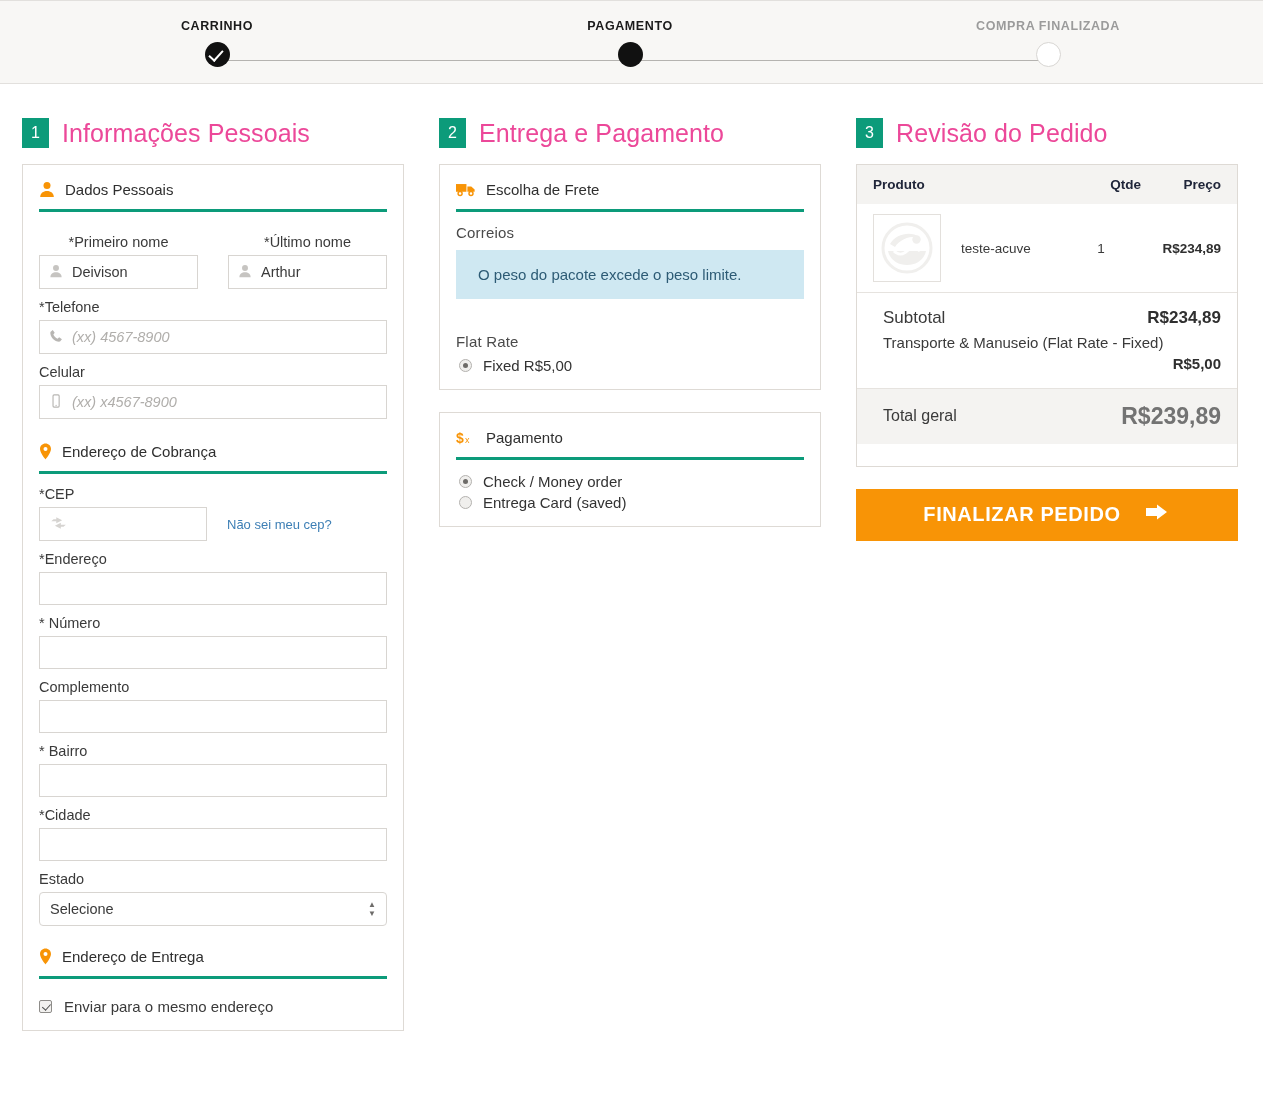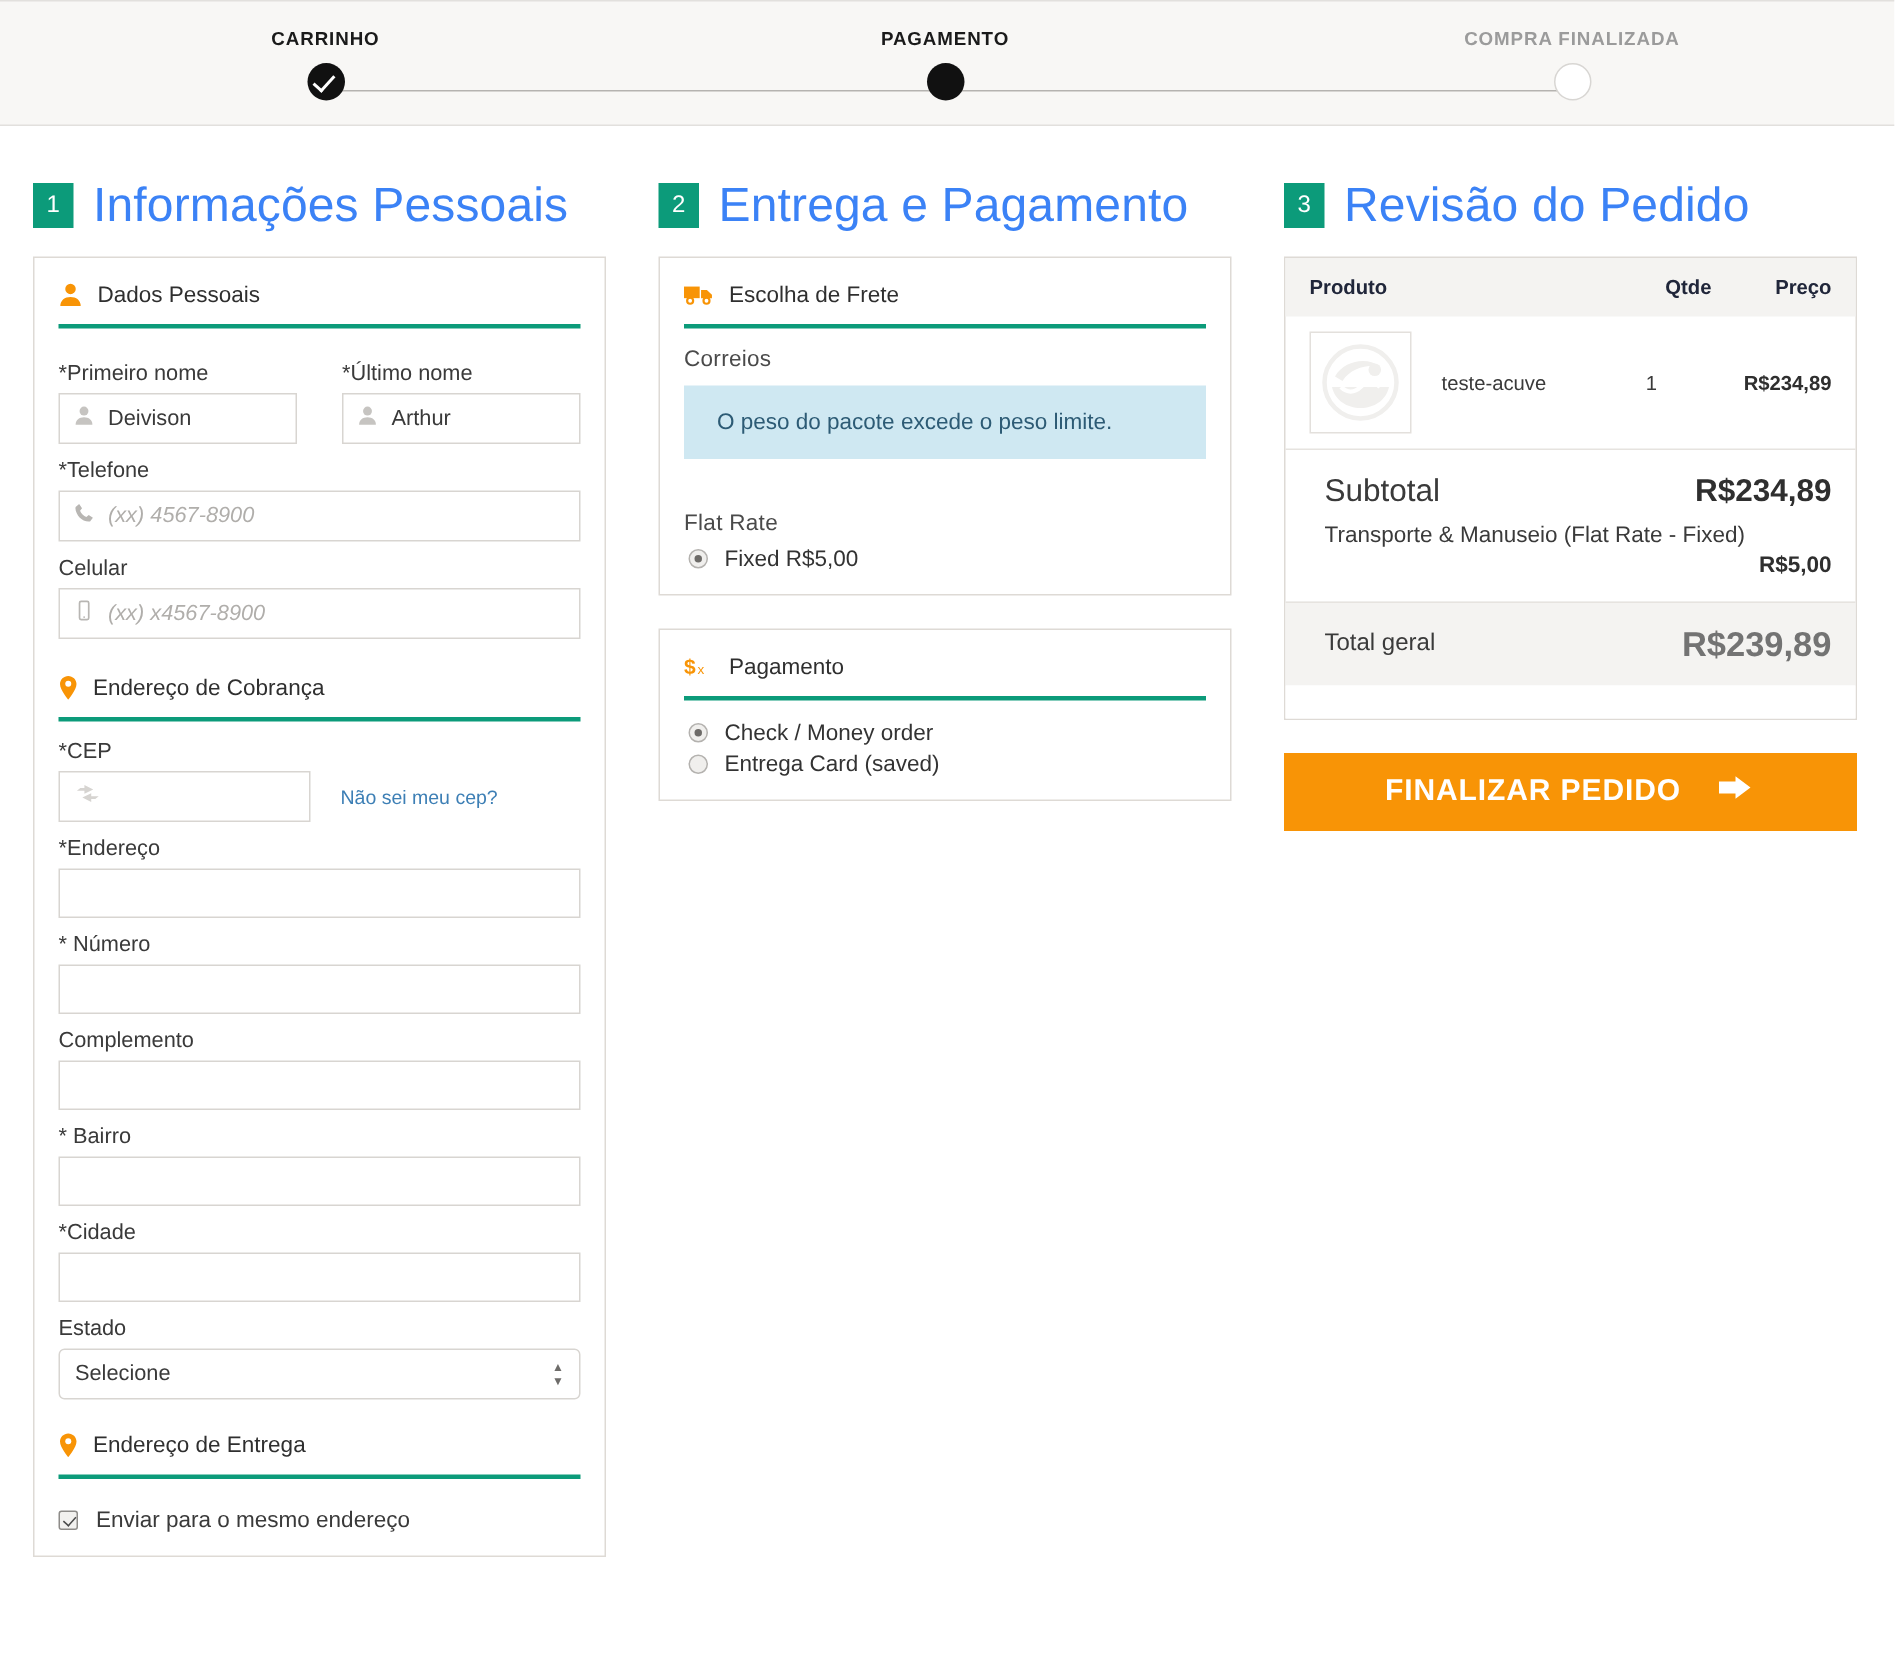--- a/index.html
+++ b/index.html
@@ -85,23 +85,23 @@
   .num-badge {
     width: 27px; height: 30px;
     background: #0c9b7a;
     color: #ffffff;
     font-size: 16px;
     display: flex;
     align-items: center;
     justify-content: center;
   }
   .col-title {
-    font-size: 32px;
+    font-size: 25px;
     font-weight: normal;
-    color: #3b82f6;
+    color: #ec4899;
     letter-spacing: .1px;
   }
 
   .panel {
     border: 1px solid #dedad5;
     background: #ffffff;
     padding: 14px 16px 12px 16px;
   }
   .panel + .panel { margin-top: 22px; }
 
@@ -117,21 +117,21 @@
   }
   .panel-head .ico { display: flex; align-items: center; }
 
   
   .field-label {
     font-size: 14.5px;
     color: #3a3a3a;
     margin: 10px 0 5px 0;
   }
   .row2 { display: flex; gap: 30px; }
-  .row2 > div { flex: 1; }
+  .row2 > div { flex: 1; text-align: center; }
   .inp {
     width: 100%;
     height: 34px;
     border: 1px solid #d8d5d1;
     background: #ffffff;
     display: flex;
     align-items: center;
     gap: 9px;
     padding: 0 9px;
     font-size: 14.5px;
@@ -270,21 +270,21 @@
     font-size: 13.5px;
     color: #3a3a3a;
   }
   .prod-qty { width: 60px; text-align: center; font-size: 13.5px; color: #3a3a3a; }
   .prod-price { width: 90px; text-align: right; font-size: 13.5px; font-weight: bold; color: #2f2f2f; }
   .totals { padding: 12px 16px 16px 26px; }
   .tot-line {
     display: flex;
     justify-content: space-between;
     align-items: center;
-    font-size: 21px;
+    font-size: 17px;
     color: #3a3a3a;
     line-height: 1.55;
   }
   .tot-line .amt { font-weight: bold; color: #2f2f2f; }
   .ship-line { font-size: 15px; color: #3a3a3a; line-height: 1.55; }
   .ship-amt { text-align: right; font-weight: bold; font-size: 15px; color: #2f2f2f; }
   .grand {
     display: flex;
     justify-content: space-between;
     align-items: center;

